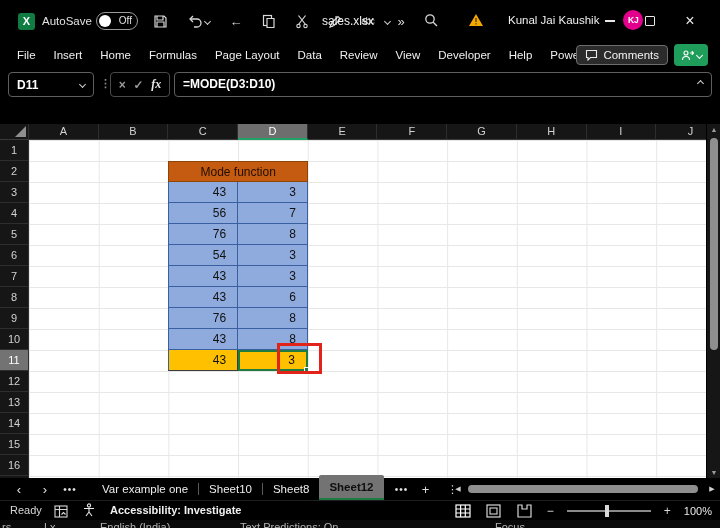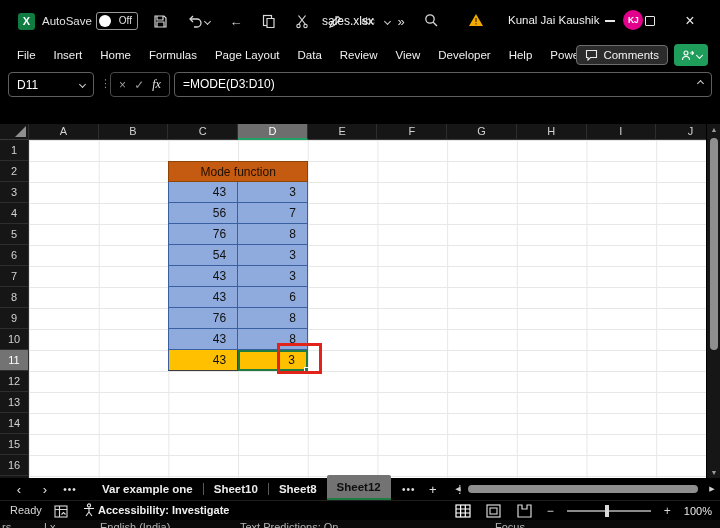--- a/index.html
+++ b/index.html
@@ -5,21 +5,21 @@
   * { box-sizing: border-box; margin: 0; padding: 0; }
   html, body { width: 720px; height: 528px; overflow: hidden; }
   body { position: relative; background: #000; font-family: "Liberation Sans", sans-serif; color: #e8e8e8; }
   .abs { position: absolute; }
 
   
   .titlebar { position: absolute; top: 0; left: 0; width: 720px; height: 42px; background: #000; }
   .titlebar svg { display: block; }
   .excel-icon { position: absolute; left: 18px; top: 13px; width: 17px; height: 17px; background: #107C41; border-radius: 3px; color: #fff; font-size: 11px; font-weight: bold; text-align: center; line-height: 17px; }
   .autosave-label { position: absolute; left: 42px; top: 15px; font-size: 11.5px; color: #e2e2e2; }
-  .autosave-toggle { position: absolute; left: 96px; top: 12px; width: 42px; height: 18px; border: 1px solid #9a9a9a; border-radius: 3px; text-align: right; }
+  .autosave-toggle { position: absolute; left: 96px; top: 12px; width: 42px; height: 18px; border: 1px solid #9a9a9a; border-radius: 9px; text-align: right; }
   .autosave-knob { position: absolute; left: 2px; top: 2px; width: 12px; height: 12px; border-radius: 50%; background: #fff; }
   .autosave-state { position: absolute; right: 5px; top: 2px; font-size: 10px; color: #e2e2e2; }
   .qat { position: absolute; left: 150px; top: 10px; display: flex; align-items: center; gap: 13px; height: 22px; }
   .qat-btn { width: 20px; height: 20px; display: flex; align-items: center; justify-content: center; color: #d8d8d8; font-size: 13px; }
   .chev { display: inline-block; width: 5px; height: 5px; border-right: 1.3px solid #cfcfcf; border-bottom: 1.3px solid #cfcfcf; }
   .chev-down { transform: rotate(45deg); }
   .chev-up { transform: rotate(-135deg); }
   .doc-title { position: absolute; left: 322px; top: 14px; display: flex; align-items: center; gap: 11px; font-size: 12px; color: #f2f2f2; }
   .search-btn { position: absolute; left: 424px; top: 13px; }
   .account { position: absolute; left: 468px; top: 10px; display: flex; align-items: center; gap: 24px; }
@@ -32,21 +32,21 @@
   .min-dash { width: 10px; height: 1.4px; background: #e8e8e8; }
 
   
   .ribbonbar { position: absolute; top: 42px; left: 0; width: 720px; height: 26px; background: #000; display: flex; align-items: center; padding-left: 8px; }
   .rtab { padding: 0 9px; font-size: 11.5px; color: #f0f0f0; height: 26px; line-height: 26px; white-space: nowrap; }
   .comments-btn { position: absolute; right: 52px; top: 3px; height: 20px; display: flex; align-items: center; gap: 5px; padding: 0 8px; background: #2b2b2b; border: 1px solid #6e6e6e; border-radius: 4px; font-size: 11.5px; color: #f2f2f2; }
   .share-btn { position: absolute; right: 12px; top: 2px; width: 34px; height: 22px; background: #1F9D5B; border-radius: 4px; display: flex; align-items: center; justify-content: center; gap: 3px; }
   .share-btn .chev { border-color: #fff; }
 
   
-  .formulabar { position: absolute; top: 68px; left: 0; width: 720px; height: 34px; background: #000; }
+  .formulabar { position: absolute; top: 68px; left: 0; width: 720px; height: 34px; background: #000; font-weight: bold; }
   .name-box { position: absolute; left: 8px; top: 4px; width: 86px; height: 25px; border: 1px solid #5f5f5f; border-radius: 4px; display: flex; align-items: center; justify-content: space-between; padding: 0 8px; font-size: 12px; color: #fff; }
   .fb-dots { position: absolute; left: 100px; top: 9px; color: #8a8a8a; font-size: 11px; letter-spacing: 1px; }
   .fn-group { position: absolute; left: 110px; top: 4px; width: 60px; height: 25px; border: 1px solid #4a4a4a; border-radius: 4px; display: flex; align-items: center; justify-content: space-around; padding: 0 4px; }
   .fn-x { color: #9a9a9a; font-size: 12px; }
   .fn-check { color: #9a9a9a; font-size: 12px; }
   .fn-fx { color: #e8e8e8; font-size: 12px; font-style: italic; font-family: "Liberation Serif", serif; }
   .formula-input { position: absolute; left: 174px; top: 4px; right: 8px; height: 25px; border: 1px solid #5f5f5f; border-radius: 4px; font-size: 12px; color: #fff; line-height: 23px; padding-left: 8px; }
   .fb-collapse { position: absolute; right: 8px; top: 8px; }
 
   
@@ -73,35 +73,35 @@
   .fill-handle { position: absolute; right: -3px; bottom: -3px; width: 5px; height: 5px; background: #1E7B41; border: 1px solid #fff; }
   .vscroll { position: absolute; right: 0; top: 0; width: 14px; height: 354px; background: #161616; border-left: 1px solid #000; }
   .vscroll .tri { position: absolute; left: 0; width: 14px; text-align: center; font-size: 7px; color: #9a9a9a; }
   .vthumb { position: absolute; left: 3px; top: 14px; width: 8px; height: 212px; background: #8f8f8f; border-radius: 4px; }
   .red-annotation { position: absolute; left: 277px; top: 343px; width: 45px; height: 31px; border: 3px solid #E2231A; z-index: 40; }
 
   
   .sheetbar { position: absolute; top: 478px; left: 0; width: 720px; height: 22px; background: #000; display: flex; align-items: center; }
   .sb-nav { width: 26px; text-align: center; color: #e0e0e0; font-size: 13px; }
   .sb-dots { width: 24px; text-align: center; color: #e0e0e0; font-size: 10px; letter-spacing: 1px; }
-  .stab { padding: 0 10px; font-size: 11.5px; color: #ededed; height: 22px; line-height: 22px; white-space: nowrap; font-weight: bold; }
+  .stab { padding: 0 10px; font-size: 11.5px; color: #ededed; height: 22px; line-height: 22px; white-space: nowrap; }
   .stab-sep { width: 1px; height: 12px; background: #5a5a5a; }
   .stab.active { position: relative; top: -2px; height: 25px; line-height: 24px; background: #737373; color: #0f0f0f; font-weight: bold; border-bottom: 2px solid #1E7B41; border-radius: 2px 2px 0 0; z-index: 5; }
   .sb-plus { width: 24px; text-align: center; color: #e0e0e0; font-size: 13px; }
   .sb-vdots { width: 22px; text-align: center; color: #e0e0e0; font-size: 11px; }
   .hscroll { position: absolute; left: 452px; right: 2px; top: 4px; height: 14px; display: flex; align-items: center; }
   .hs-arrow { width: 12px; color: #d0d0d0; font-size: 7px; text-align: center; }
   .hs-track { position: relative; flex: 1; height: 10px; }
   .hs-thumb { position: absolute; left: 4px; top: 1px; width: 230px; height: 8px; background: #8f8f8f; border-radius: 4px; }
 
   
   .statusbar { position: absolute; top: 500px; left: 0; width: 720px; height: 20px; background: #000; border-top: 1px solid #1f1f1f; }
   .ready { position: absolute; left: 10px; top: 3px; font-size: 11px; color: #d6d6d6; }
   .stats-icon { position: absolute; left: 54px; top: 3px; }
-  .acc-group { position: absolute; left: 82px; top: 2px; display: flex; align-items: center; gap: 2px; }
+  .acc-group { position: absolute; left: 82px; top: 2px; display: flex; align-items: center; gap: 14px; }
   .acc-text { font-size: 11px; font-weight: bold; color: #f0f0f0; }
   .sb-right { position: absolute; right: 8px; top: 0; height: 20px; display: flex; align-items: center; gap: 13px; }
   .view-btn { width: 18px; height: 16px; display: flex; align-items: center; justify-content: center; }
   .zoom-out, .zoom-in { color: #d8d8d8; font-size: 12px; }
   .zoom-track { position: relative; width: 84px; height: 2px; background: #8a8a8a; }
   .zoom-thumb { position: absolute; left: 38px; top: -5px; width: 4px; height: 12px; background: #d9d9d9; }
   .zoom-label { font-size: 11px; color: #e8e8e8; }
 
   
   .partialbar { position: absolute; top: 520px; left: 0; width: 720px; height: 8px; background: #0a0a0a; overflow: hidden; }

